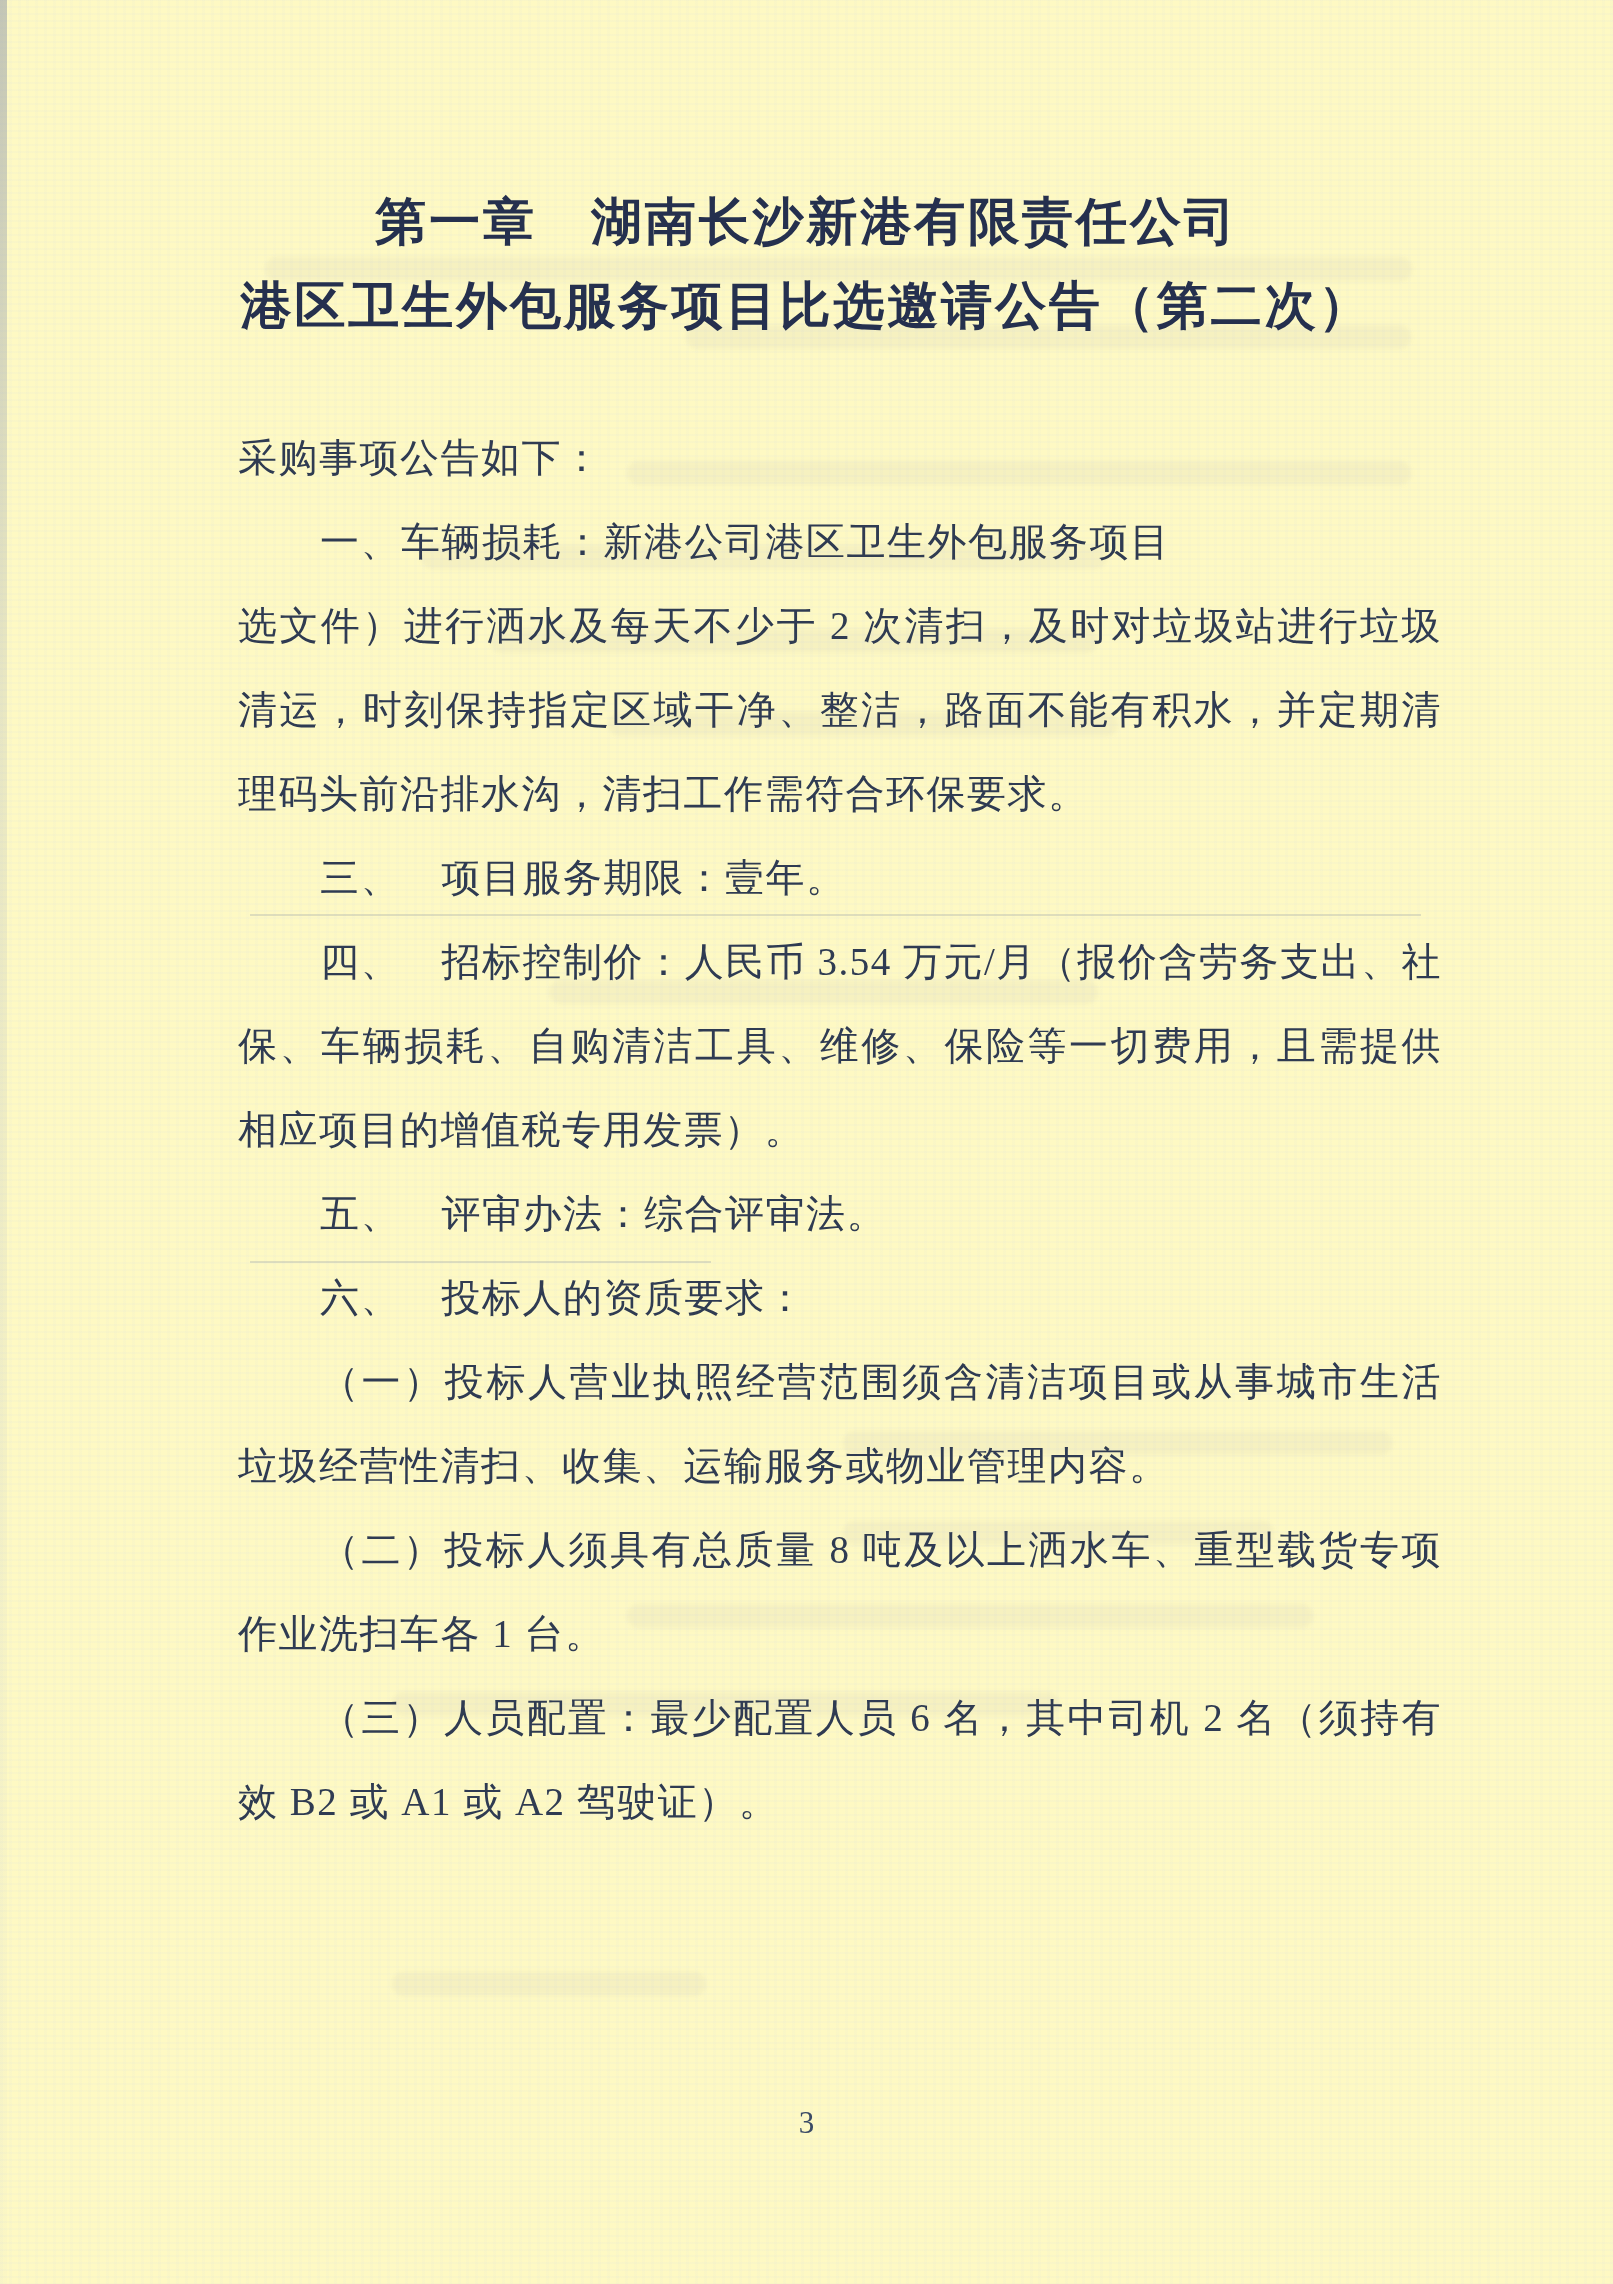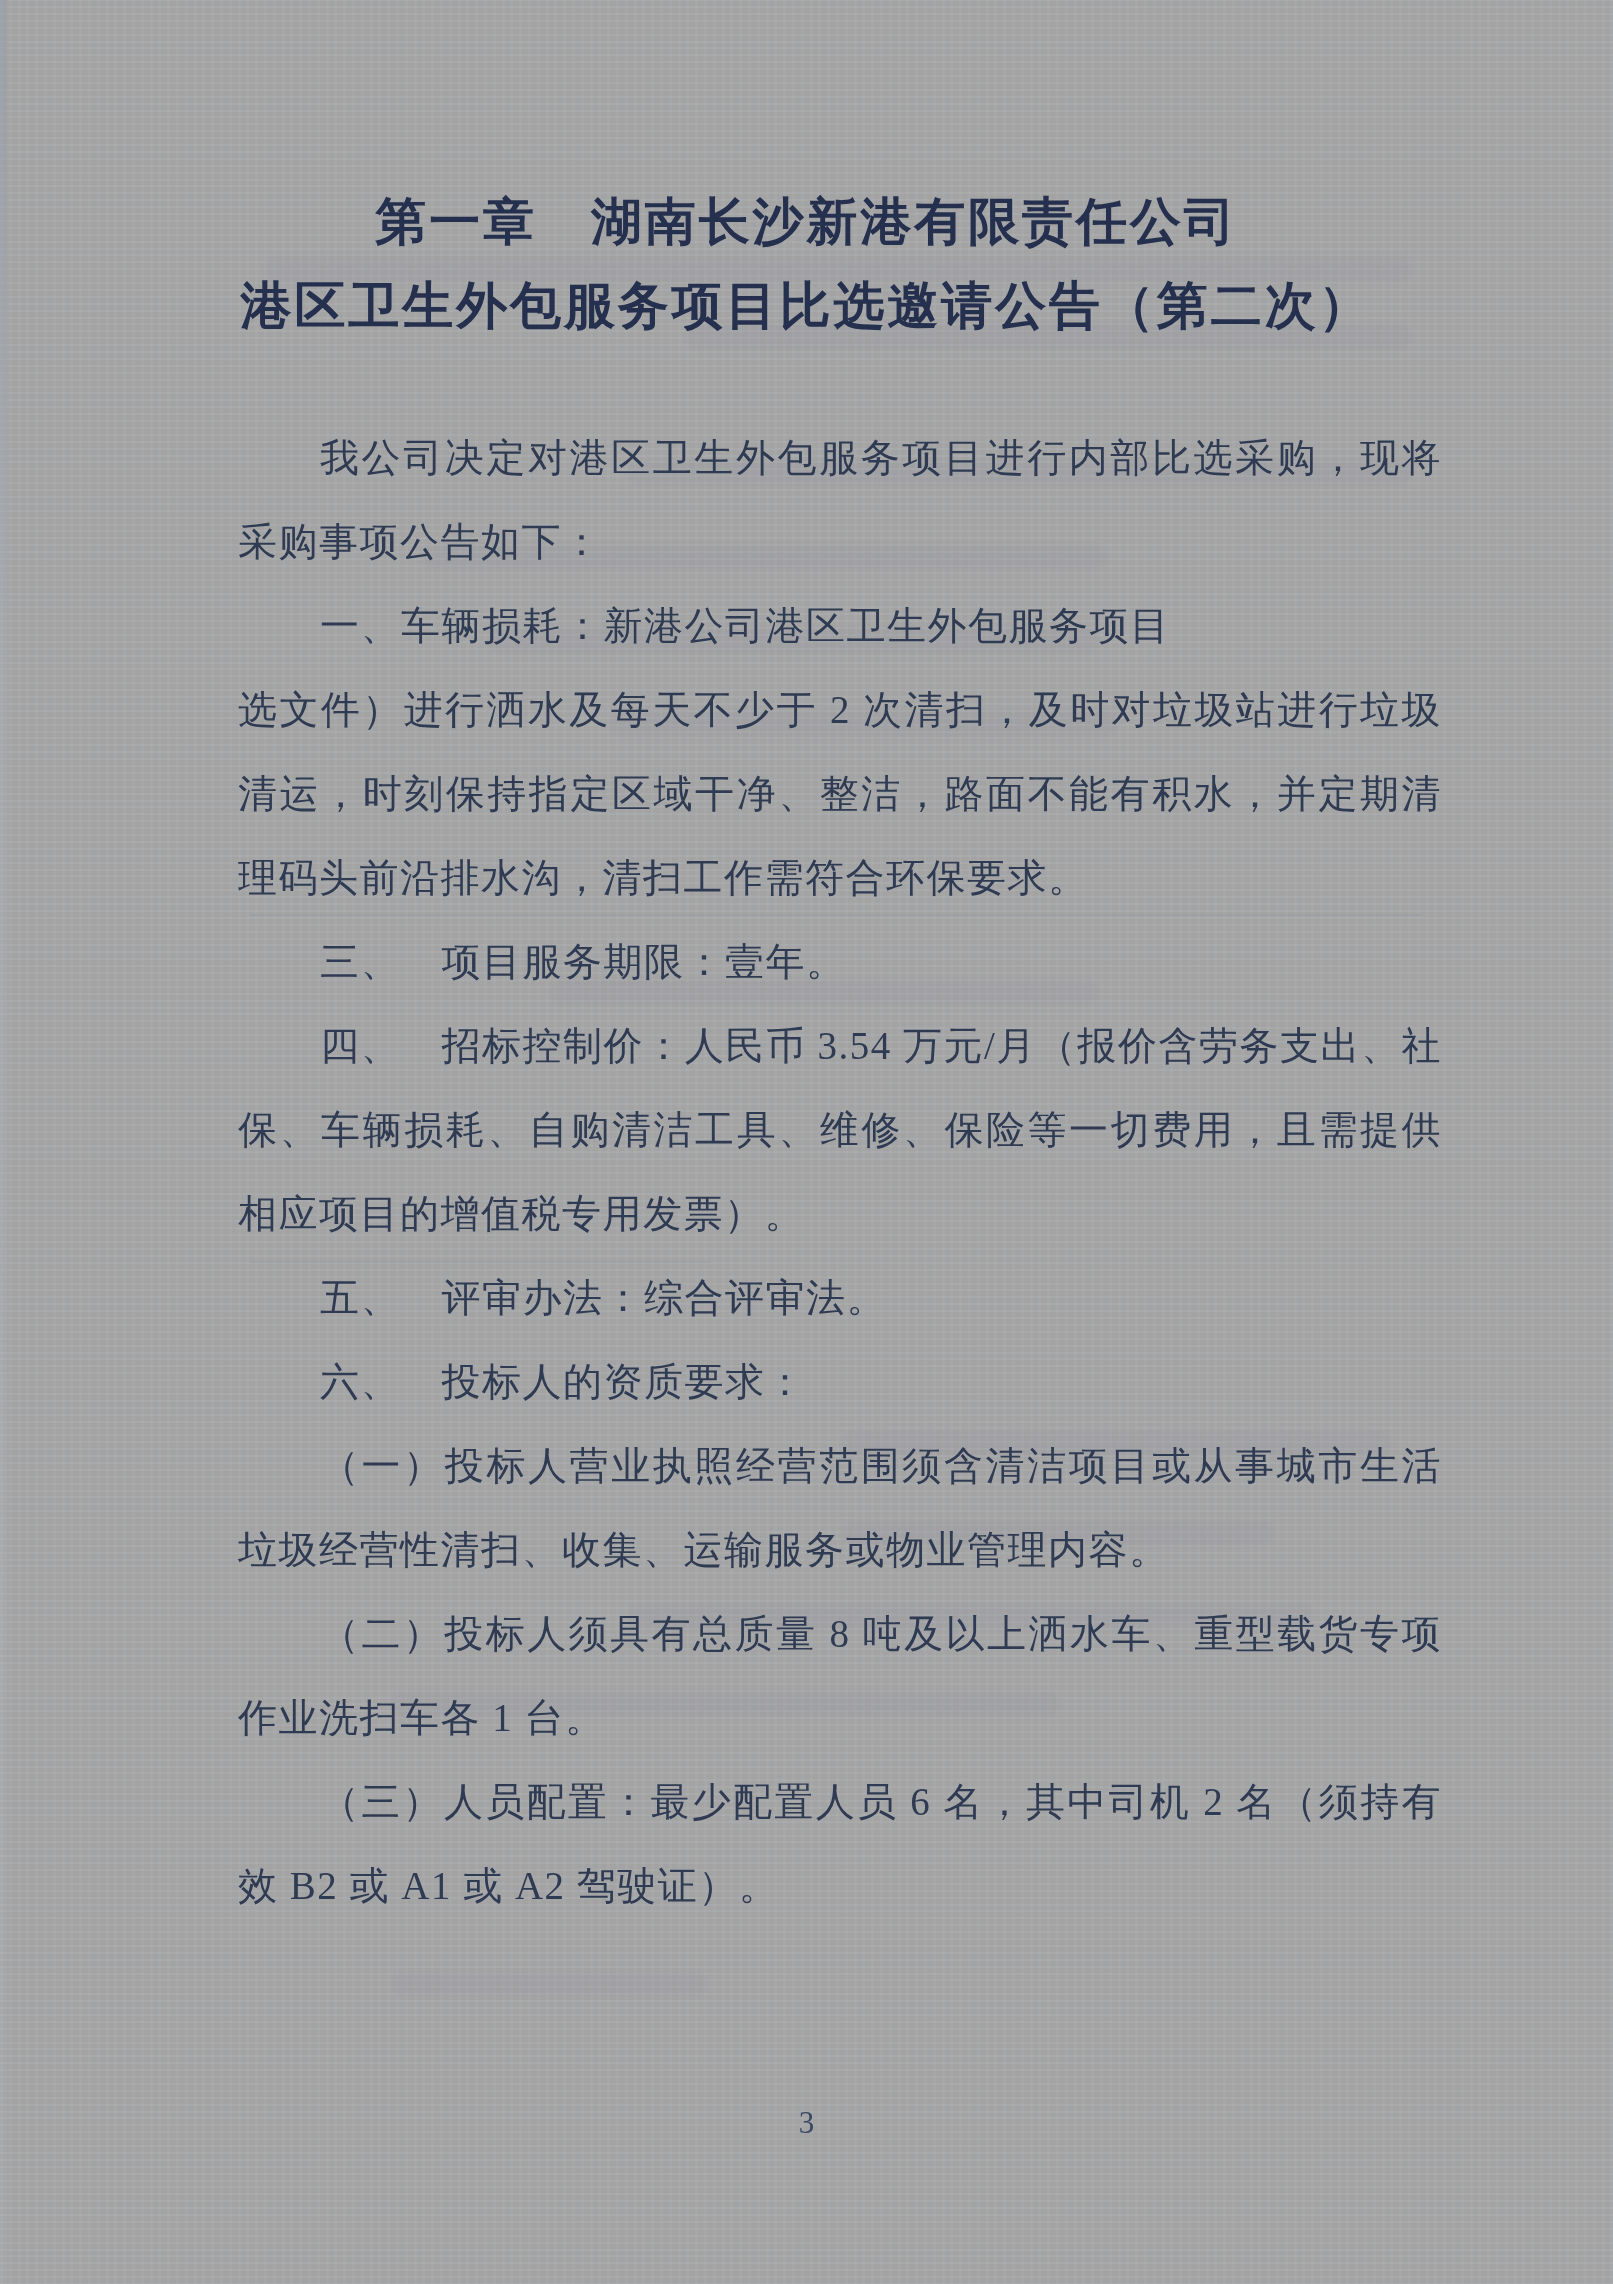--- a/index.html
+++ b/index.html
@@ -1,20 +1,20 @@
 <!DOCTYPE html>
 <html><head>
 <meta charset="utf-8">
 <style>
   html,body{margin:0;padding:0;background:#e9ebee;}
   .page{
     position:relative;
     width:1613px;height:2285px;
     margin:0 auto;
-    background:#a3a3a3;
+    background:#fef9c3;
     overflow:hidden;
     font-family:"Liberation Serif","DejaVu Serif",serif;
   }
   
   .page::before{
     content:"";position:absolute;inset:0;
     background:
       repeating-linear-gradient(0deg, rgba(210,218,228,0.10) 0 2px, rgba(255,255,255,0) 2px 6.9px),
       repeating-linear-gradient(90deg, rgba(205,214,226,0.07) 0 2.9px, rgba(255,255,255,0) 2.9px 8.8px);
     pointer-events:none;
@@ -77,21 +77,20 @@
   <div class="ghost" style="top:1431px;left:843px;width:549px;"></div>
   <div class="ghost" style="top:1521px;left:843px;width:431px;"></div>
   <div class="ghost" style="top:1604px;left:627px;width:686px;"></div>
   <div class="ghost" style="top:1692px;left:392px;width:667px;"></div>
   <div class="ghost" style="top:1972px;left:392px;width:314px;"></div>
 
   <h1 class="title-line t1">第一章　湖南长沙新港有限责任公司</h1>
   <h1 class="title-line t2">港区卫生外包服务项目比选邀请公告（第二次）</h1>
 
   <div class="body-text">
-    <div class="line indent fill">我公司决定对港区卫生外包服务项目进行内部比选采购，现将</div>
     <div class="line">采购事项公告如下：</div>
     <div class="line indent">一、车辆损耗：新港公司港区卫生外包服务项目</div>
     <div class="line fill">选文件）进行洒水及每天不少于 2 次清扫，及时对垃圾站进行垃圾</div>
     <div class="line fill">清运，时刻保持指定区域干净、整洁，路面不能有积水，并定期清</div>
     <div class="line">理码头前沿排水沟，清扫工作需符合环保要求。</div>
     <div class="line indent">三、　项目服务期限：壹年。</div>
     <div class="line indent fill">四、　招标控制价：人民币 3.54 万元/月（报价含劳务支出、社</div>
     <div class="line fill">保、车辆损耗、自购清洁工具、维修、保险等一切费用，且需提供</div>
     <div class="line">相应项目的增值税专用发票）。</div>
     <div class="line indent">五、　评审办法：综合评审法。</div>

